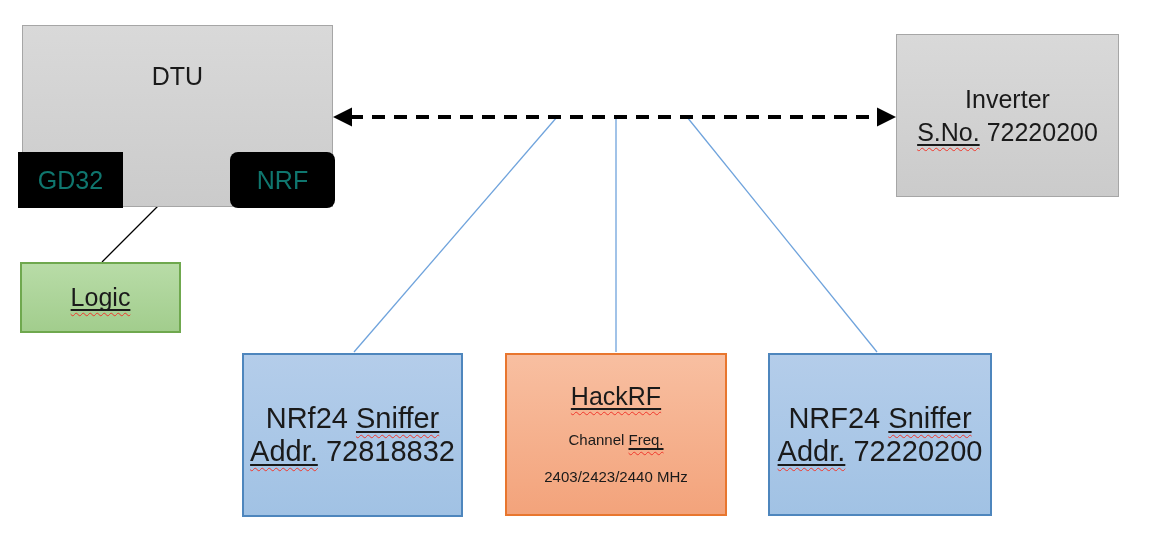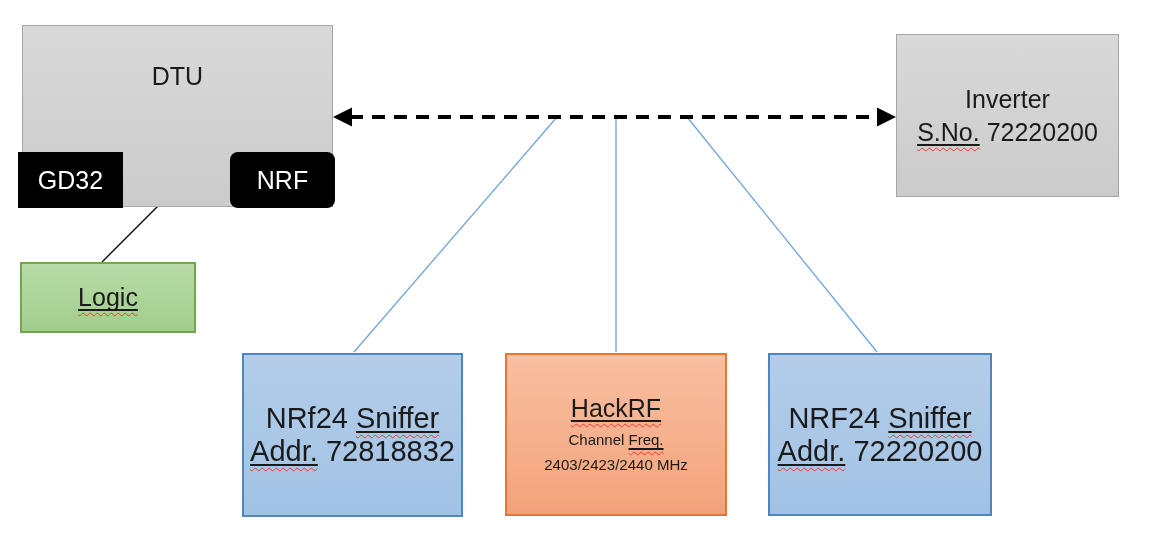--- a/index.html
+++ b/index.html
@@ -12,37 +12,37 @@
     position:absolute;display:flex;flex-direction:column;align-items:center;
     justify-content:center;text-align:center;box-sizing:border-box;
   }
   .gray{
     background:linear-gradient(180deg,#d9d9d9,#cbcbcb);
     border:1px solid #a6a6a6;font-size:25px;line-height:33px;
   }
   .dtu{left:22px;top:25px;width:311px;height:182px;justify-content:flex-start;padding-top:34px;}
   .inverter{left:896px;top:34px;width:223px;height:163px;}
   .chip{
-    background:#000;color:#ffffff;font-size:25px;
+    background:#000;color:#0f766e;font-size:25px;
   }
   .gd32{left:18px;top:152px;width:105px;height:56px;}
   .nrf{left:230px;top:152px;width:105px;height:56px;border-radius:8px;}
   .logic{
-    left:20px;top:262px;width:176px;height:71px;font-size:25px;
+    left:20px;top:262px;width:161px;height:71px;font-size:25px;
     background:linear-gradient(180deg,#b8dca7,#a2cd8d);border:2px solid #6fa84e;
   }
   .blue{
     background:linear-gradient(180deg,#b4cdea,#a1c2e4);
     border:2px solid #4e86bd;font-size:29px;line-height:33px;
   }
   .sniffer-left{left:242px;top:353px;width:221px;height:164px;}
   .sniffer-right{left:768px;top:353px;width:224px;height:163px;}
   .hackrf{
     left:505px;top:353px;width:222px;height:163px;
-    background:linear-gradient(180deg,#f8bfa1,#f3a37b);border:2px solid #e8762e;
+    background:linear-gradient(180deg,#f8bfa1,#f3a37b);border:2px solid #e8762e;gap:12px;
   }
   .hackrf .title{font-size:25px;line-height:32px;margin-bottom:3px;}
   .hackrf .sub{font-size:15px;line-height:25px;}
   
   .flag{
     text-decoration:underline;text-decoration-color:#1a1a1a;
     text-decoration-thickness:1.5px;text-underline-offset:3px;
     text-decoration-skip-ink:none;
   }
   .sq{

